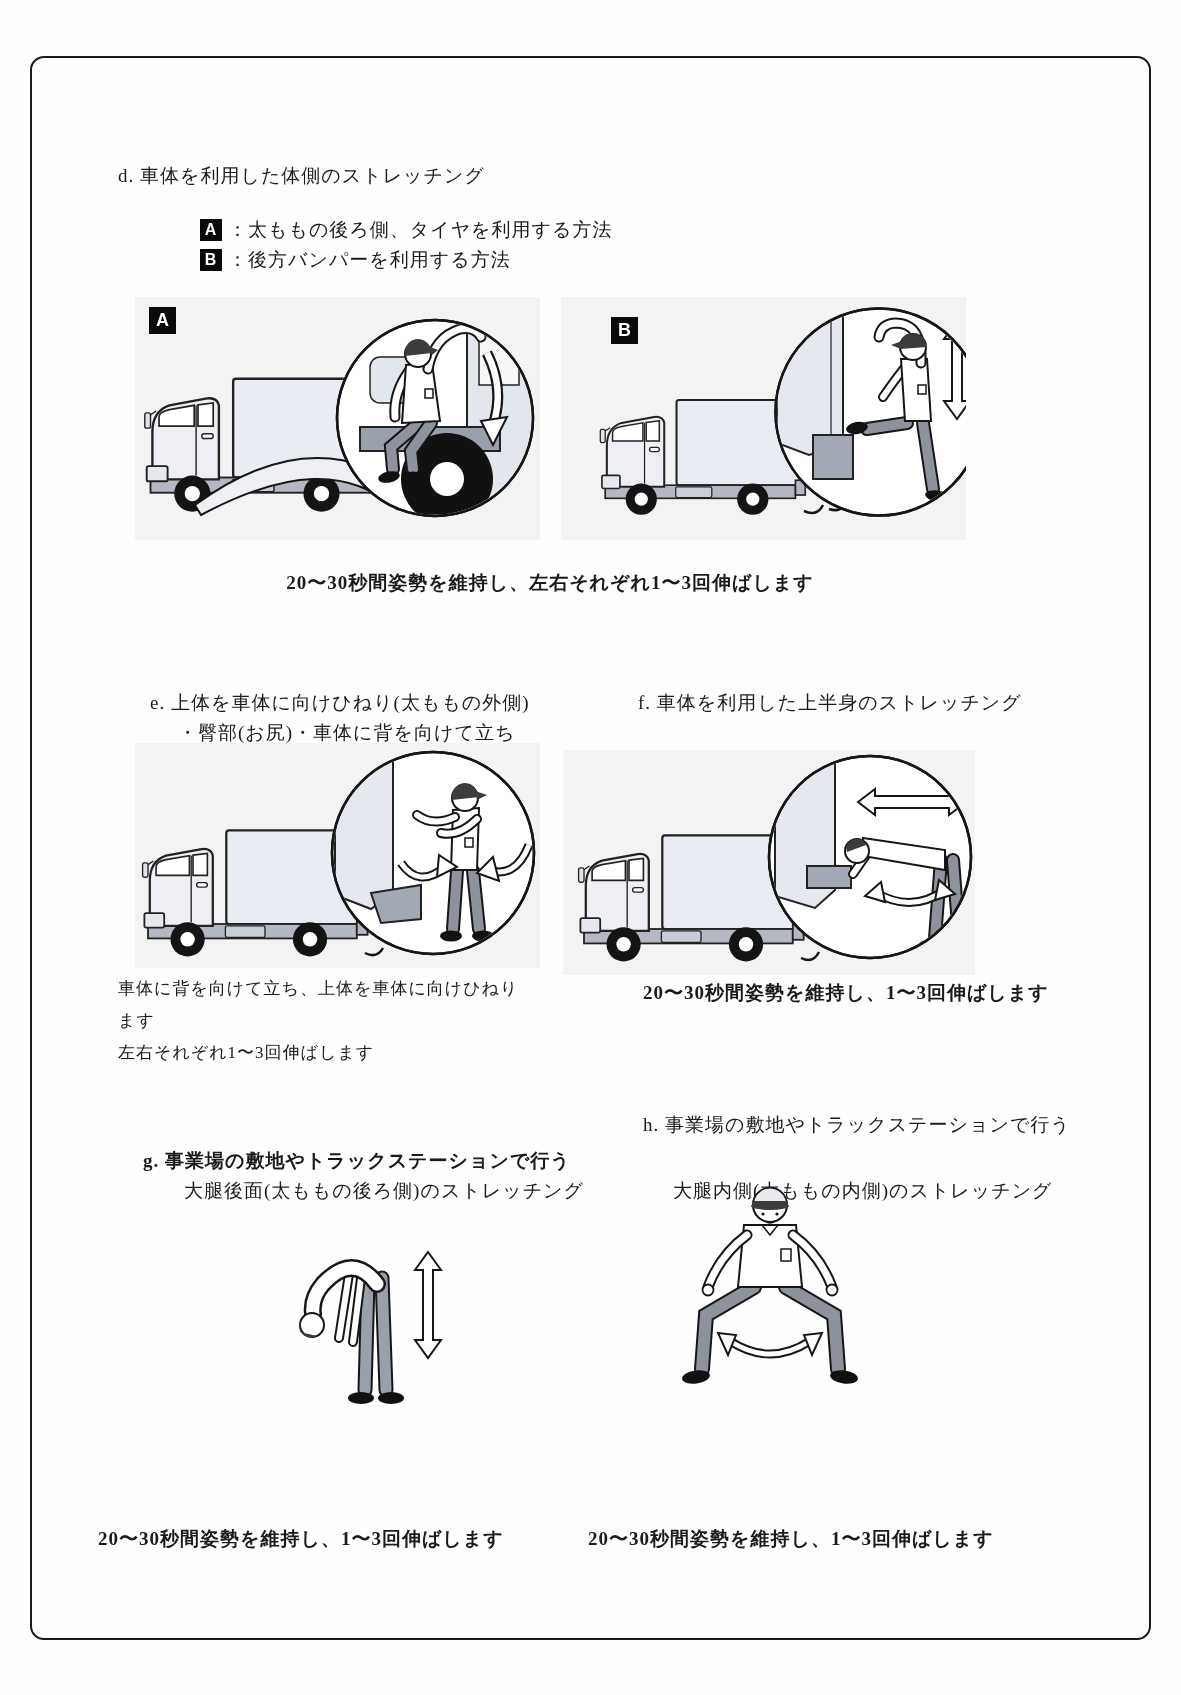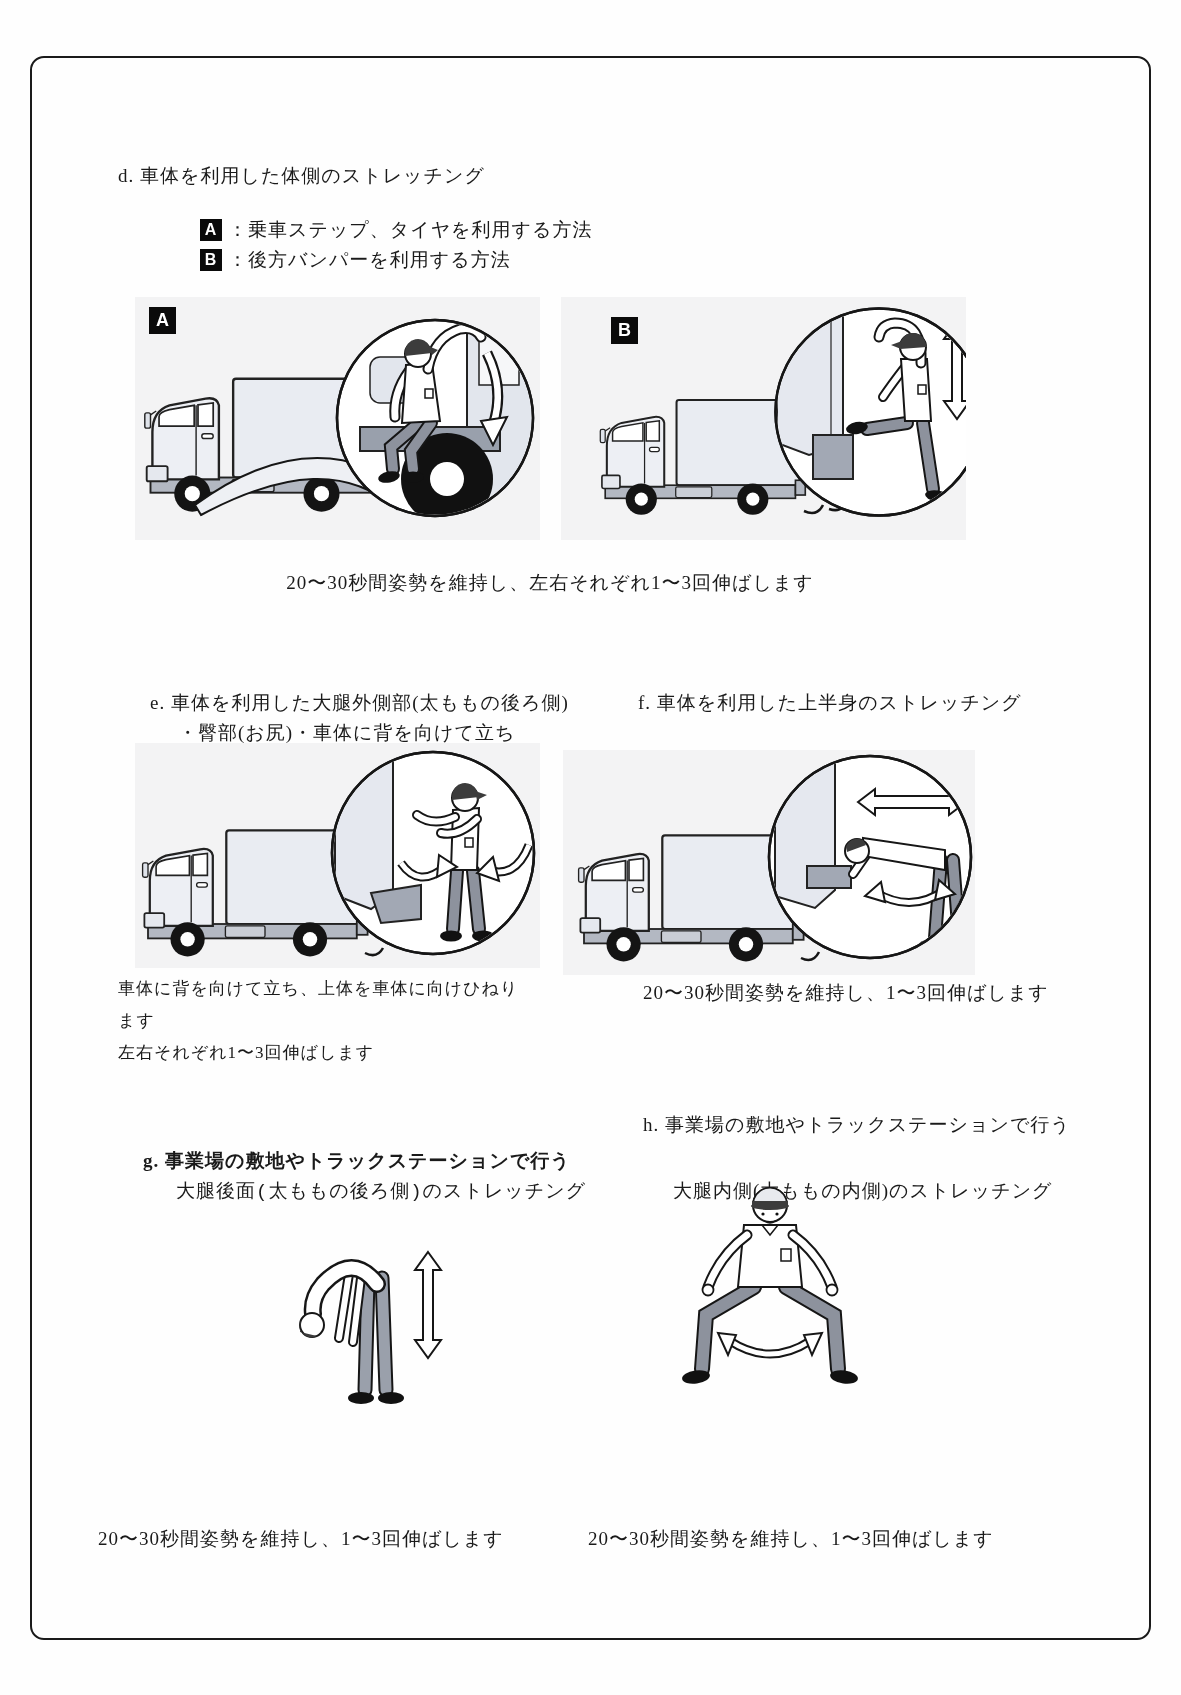--- a/index.html
+++ b/index.html
@@ -7,21 +7,21 @@
     position:relative;width:1181px;height:1695px;background:#fefefe;
     font-family:"Liberation Serif","DejaVu Serif",serif;color:#1a1a1a;
     overflow:hidden;
   }
   .page-frame{
     position:absolute;left:30px;top:56px;width:1117px;height:1580px;
     border:2px solid #1a1a1a;border-radius:14px;pointer-events:none;
   }
   .abs{position:absolute;}
   .heading{font-size:19px;letter-spacing:1px;white-space:pre;}
-  .caption{font-size:19px;letter-spacing:1px;white-space:pre;}
+  .caption{font-size:19px;letter-spacing:1px;white-space:pre;font-weight:bold;}
   .legend-row{display:flex;align-items:center;gap:6px;font-size:19px;letter-spacing:1px;}
   .badge{
     display:inline-flex;align-items:center;justify-content:center;
     width:22px;height:22px;background:#0a0a0a;color:#fff;
     font-family:"Liberation Sans","DejaVu Sans",sans-serif;font-weight:bold;font-size:16px;
   }
   .fig{background:#f3f3f4;}
   .fig-badge{
     position:absolute;display:flex;align-items:center;justify-content:center;
     width:27px;height:27px;background:#0a0a0a;color:#fff;
@@ -58,21 +58,21 @@
       </g>
     </defs>
   </svg>
 
   <div class="page-frame"></div>
 
   <div class="abs heading" style="left:118px;top:163px;">d. 車体を利用した体側のストレッチング</div>
 
   <div class="abs legend-row" style="left:200px;top:217px;">
     <span class="badge">A</span>
-    <span>：乗車ステップ、タイヤを利用する方法</span>
+    <span>：太ももの後ろ側、タイヤを利用する方法</span>
   </div>
   <div class="abs legend-row" style="left:200px;top:247px;">
     <span class="badge">B</span>
     <span>：後方バンパーを利用する方法</span>
   </div>
 
   <div class="abs fig" style="left:135px;top:297px;width:405px;height:243px;">
     <div class="fig-badge" style="left:14px;top:10px;">A</div>
     <svg viewBox="0 0 405 243" width="405" height="243">
       <clipPath id="clipA">
@@ -147,21 +147,21 @@
           <polygon points="341,44 330,48 340,52" fill="#3c3c3c"></polygon>
         </g>
         <polygon points="396,24 409,42 401,42 401,104 409,104 396,122 383,104 391,104 391,42 383,42" fill="#ffffff" stroke="#161616" stroke-width="2"></polygon>
       </g>
       <circle cx="318" cy="115" r="103.5" fill="none" stroke="#161616" stroke-width="2.5"></circle>
     </svg>
   </div>
 
   <div class="abs caption" style="left:135px;top:570px;width:830px;text-align:center;">20〜30秒間姿勢を維持し、左右それぞれ1〜3回伸ばします</div>
 
-  <div class="abs heading" style="left:150px;top:690px;">e. 車体を利用した大腿外側部(太ももの後ろ側)</div>
+  <div class="abs heading" style="left:150px;top:690px;">e. 上体を車体に向けひねり(太ももの外側)</div>
   <div class="abs heading" style="left:178px;top:720px;">・臀部(お尻)・車体に背を向けて立ち</div>
   <div class="abs heading" style="left:638px;top:690px;">f. 車体を利用した上半身のストレッチング</div>
 
   <div class="abs fig" style="left:135px;top:743px;width:405px;height:225px;">
     <svg viewBox="0 0 405 225" width="405" height="225">
       <clipPath id="clipE">
           <circle cx="298" cy="110" r="99.5"></circle>
         </clipPath>
       <use href="#truck" transform="translate(4,82) scale(0.9)"></use>
       <path d="M230,210 Q242,216 248,205" fill="none" stroke="#161616" stroke-width="2.5"></path>
@@ -239,21 +239,21 @@
 
   <div class="abs" style="left:118px;top:973px;">
     <div class="capline">車体に背を向けて立ち、上体を車体に向けひねり</div>
     <div class="capline">ます</div>
     <div class="capline">左右それぞれ1〜3回伸ばします</div>
   </div>
 
   <div class="abs caption" style="left:643px;top:980px;">20〜30秒間姿勢を維持し、1〜3回伸ばします</div>
 
   <div class="abs heading" style="left:143px;top:1148px;font-weight:bold;">g. 事業場の敷地やトラックステーションで行う</div>
-  <div class="abs heading" style="left:176px;top:1178px;font-family:Liberation Mono, monospace;">大腿後面(太ももの後ろ側)のストレッチング</div>
+  <div class="abs heading" style="left:184px;top:1178px;">大腿後面(太ももの後ろ側)のストレッチング</div>
   <div class="abs heading" style="left:643px;top:1112px;">h. 事業場の敷地やトラックステーションで行う</div>
   <div class="abs heading" style="left:673px;top:1178px;">大腿内側(太ももの内側)のストレッチング</div>
 
   <div class="abs" style="left:265px;top:1222px;width:190px;height:195px;">
     <svg viewBox="0 0 190 195" width="190" height="195">
       <g>
         <path d="M103,58 L100,168" fill="none" stroke="#161616" stroke-width="15" stroke-linecap="round"></path>
         <path d="M103,58 L100,168" fill="none" stroke="#9aa0ab" stroke-width="11" stroke-linecap="round"></path>
         <path d="M117,56 L121,168" fill="none" stroke="#161616" stroke-width="15" stroke-linecap="round"></path>
         <path d="M117,56 L121,168" fill="none" stroke="#9aa0ab" stroke-width="11" stroke-linecap="round"></path>

